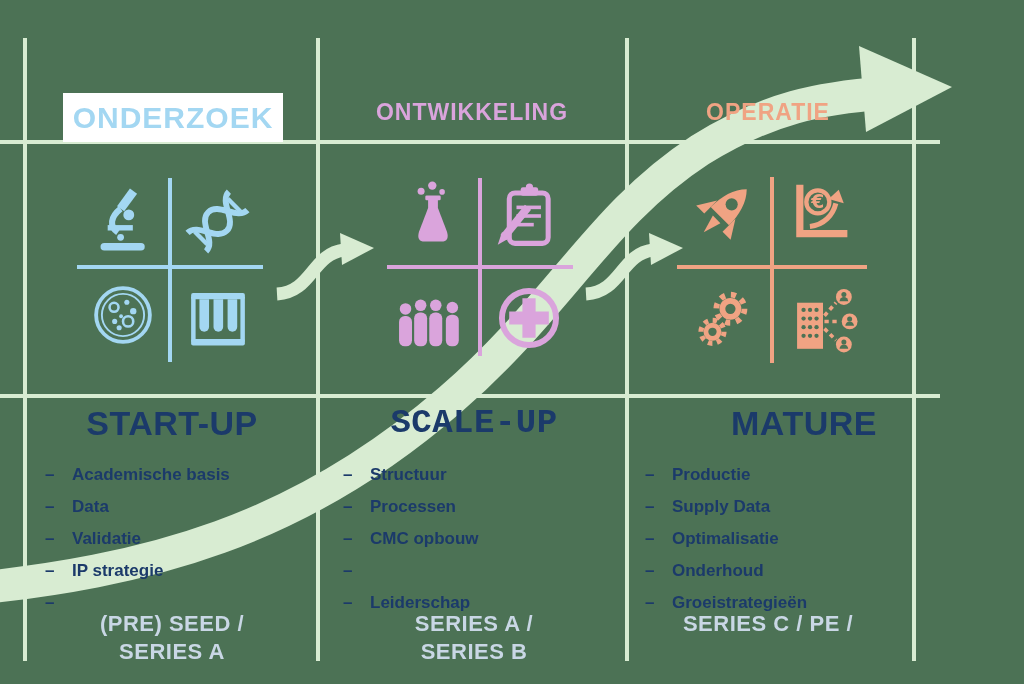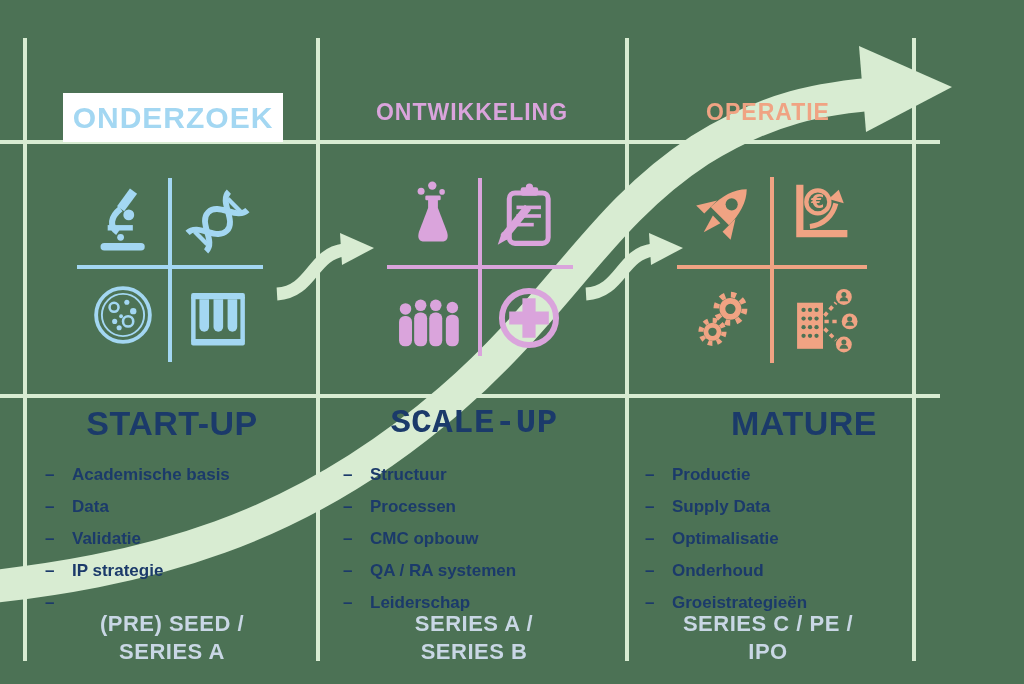--- a/index.html
+++ b/index.html
@@ -231,21 +231,20 @@
     <div class="list-row">
         <span class="dash">–</span>
         <span>Processen</span>
       </div>
     <div class="list-row">
         <span class="dash">–</span>
         <span>CMC opbouw</span>
       </div>
     <div class="list-row">
         <span class="dash">–</span>
-        <span>QA / RA systemen</span>
       </div>
     <div class="list-row">
         <span class="dash">–</span>
         <span>Leiderschap</span>
       </div>
   </div>
   <div class="list" style="left:645px;top:464px;">
     <div class="list-row">
         <span class="dash">–</span>
         <span>Productie</span>
@@ -271,16 +270,15 @@
   <div class="funding" style="left:172px;top:610px;">
     <div>(PRE) SEED /</div>
     <div>SERIES A</div>
   </div>
   <div class="funding" style="left:474px;top:610px;">
     <div>SERIES A /</div>
     <div>SERIES B</div>
   </div>
   <div class="funding" style="left:768px;top:610px;">
     <div>SERIES C / PE /</div>
-    <div>IPO</div>
   </div>
 
 </div>
 
 </body></html>

